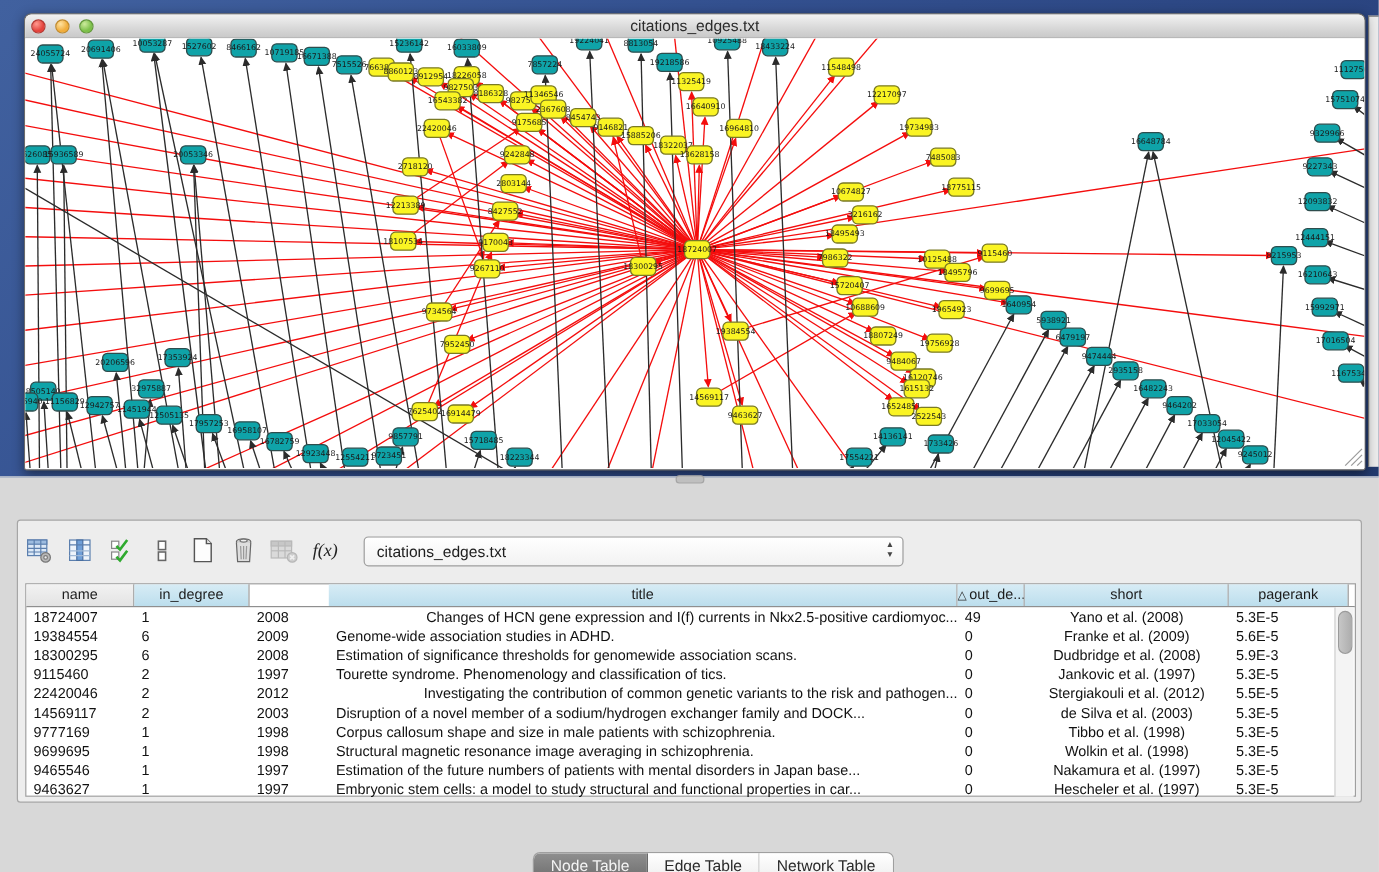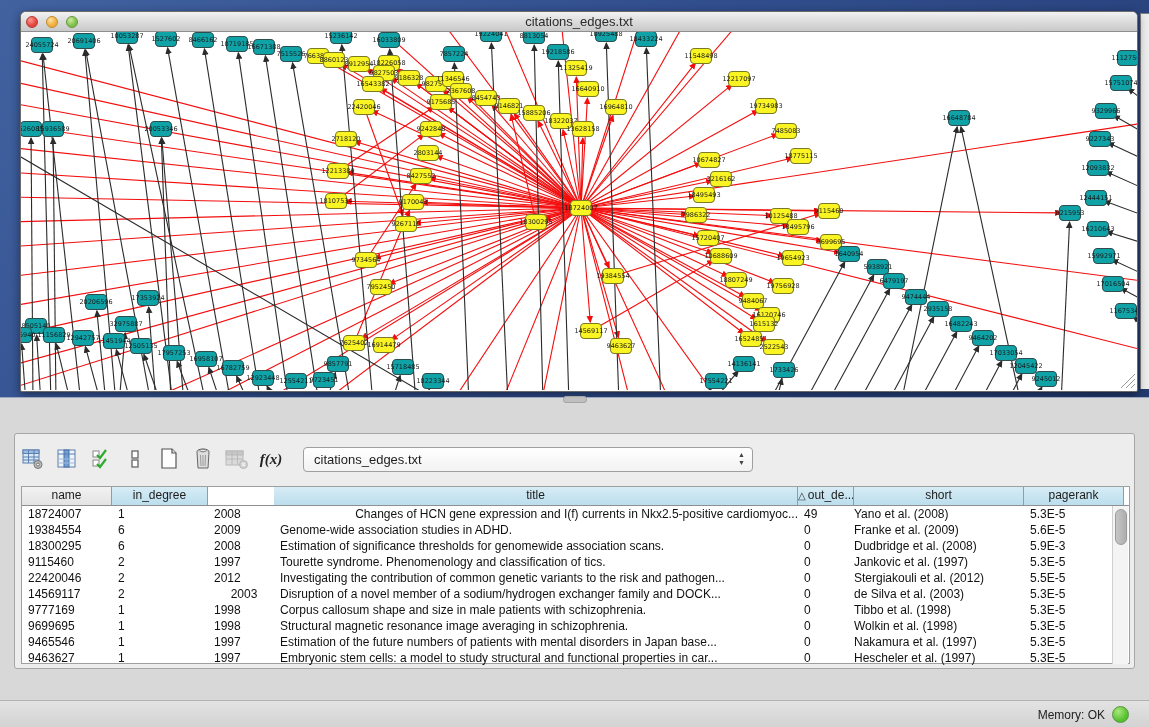--- a/index.html
+++ b/index.html
@@ -42,21 +42,21 @@
 
   .tbl{position:absolute;left:6px;top:52px;width:1109px;height:178px;background:#fff;border:1px solid #9f9f9f;box-sizing:border-box;}
   .thead{display:flex;height:18px;border-bottom:1px solid #8f8f8f;}
   .th{box-sizing:border-box;border-right:1px solid #9a9a9a;font-size:12px;color:#1c1c1c;
     text-align:center;line-height:17px;background:linear-gradient(#d7ecf5,#bcdeed);overflow:hidden;white-space:nowrap;}
   .th.plain{background:linear-gradient(#f2f2f2,#e3e3e3);}
   .sort{color:#333;font-size:10px;margin-right:2px;}
   .tbody{position:relative;}
   .tr{display:flex;height:16px;line-height:16px;font-size:12px;color:#111;}
   .td{box-sizing:border-box;padding-left:6px;overflow:hidden;white-space:nowrap;}
-  .td.center{padding-left:0;}
+  .td.center{text-align:center;padding-left:0;}
   .vscroll{position:absolute;right:1px;top:19px;width:15px;height:158px;background:#f4f4f4;border-left:1px solid #d0d0d0;}
   .vthumb{position:absolute;left:2px;top:3px;width:10px;height:34px;border-radius:6px;background:linear-gradient(90deg,#c6c6c6,#aeaeae);border:1px solid #9b9b9b;}
 
   
   .tabs{position:absolute;left:429px;top:276px;height:22px;display:flex;border:1px solid #9f9f9f;border-radius:6px;overflow:hidden;background:#fff;}
   .tab{font-size:13px;color:#2a2a2a;padding:0 14px;line-height:21px;background:linear-gradient(#ffffff,#eeeeee);border-right:1px solid #c3c3c3;}
   .tab:last-child{border-right:none;}
   .tab.active{background:linear-gradient(#8f8f8f,#6e6e6e);color:#f4f4f4;border-right-color:#6a6a6a;}
 
   
@@ -821,21 +821,21 @@
         <svg width="24" height="22" viewBox="0 0 24 22" opacity="0.55">
           <rect x="1" y="3" width="17" height="14" fill="#cbcbcb" stroke="#909090"></rect>
           <rect x="1" y="3" width="17" height="4" fill="#a9a9a9" stroke="#909090"></rect>
           <line x1="7" y1="3" x2="7" y2="17" stroke="#909090"></line>
             <line x1="12.5" y1="3" x2="12.5" y2="17" stroke="#909090"></line>
           <line x1="1" y1="11" x2="18" y2="11" stroke="#909090"></line>
           <circle cx="18.5" cy="16.5" r="4" fill="#b5b5b5" stroke="#8a8a8a"></circle>
           <path d="M16.8,14.8 L20.2,18.2 M20.2,14.8 L16.8,18.2" stroke="#f2f2f2" stroke-width="1.4"></path>
         </svg>
       </span>
-      <span class="tb-icon" style="font-family:'Liberation Serif',serif;font-style:italic;font-weight:bold;font-size:15px;color:#222;">f(x)</span>
+      <span class="tb-icon" style="font-family:'Liberation Serif',serif;font-style:italic;font-weight:normal;font-size:15px;color:#222;">f(x)</span>
 
       <div class="combo">
         <span class="combo-text">citations_edges.txt</span>
         <span class="combo-arrows">▲<br>▼</span>
       </div>
     </div>
 
     <div class="tbl">
       <div class="thead" id="thead">
           <div class="th plain" style="width: 90px;">name</div>
@@ -880,29 +880,29 @@
             <div class="td" style="width: 66px;">1997</div>
             <div class="td" style="width: 524px;">Tourette syndrome. Phenomenology and classification of tics.</div>
             <div class="td" style="width: 56px;">0</div>
             <div class="td center" style="width: 170px;">Jankovic et al. (1997)</div>
             <div class="td" style="width: 100px;">5.3E-5</div>
           </div>
           <div class="tr">
             <div class="td" style="width: 90px;">22420046</div>
             <div class="td" style="width: 96px;">2</div>
             <div class="td" style="width: 66px;">2012</div>
-            <div class="td" style="width: 524px;">Investigating the contribution of common genetic variants to the risk and pathogen...</div>
+            <div class="td" style="width: 524px; text-align: right;">Investigating the contribution of common genetic variants to the risk and pathogen...</div>
             <div class="td" style="width: 56px;">0</div>
             <div class="td center" style="width: 170px;">Stergiakouli et al. (2012)</div>
             <div class="td" style="width: 100px;">5.5E-5</div>
           </div>
           <div class="tr">
             <div class="td" style="width: 90px;">14569117</div>
             <div class="td" style="width: 96px;">2</div>
-            <div class="td" style="width: 66px; text-align: center;">2003</div>
+            <div class="td" style="width: 66px;">2003</div>
             <div class="td" style="width: 524px;">Disruption of a novel member of a sodium/hydrogen exchanger family and DOCK...</div>
             <div class="td" style="width: 56px;">0</div>
             <div class="td center" style="width: 170px;">de Silva et al. (2003)</div>
             <div class="td" style="width: 100px;">5.3E-5</div>
           </div>
           <div class="tr">
             <div class="td" style="width: 90px;">9777169</div>
             <div class="td" style="width: 96px;">1</div>
             <div class="td" style="width: 66px;">1998</div>
             <div class="td" style="width: 524px;">Corpus callosum shape and size in male patients with schizophrenia.</div>
@@ -943,17 +943,13 @@
         </div>
     </div>
 
     <div class="tabs">
       <div class="tab active">Node Table</div>
       <div class="tab">Edge Table</div>
       <div class="tab">Network Table</div>
     </div>
   </div>
 
-  <div class="statusbar">
-    <span class="mem">Memory: OK</span>
-    <span class="memdot"></span>
-  </div>
 </div>
 
 </body></html>

